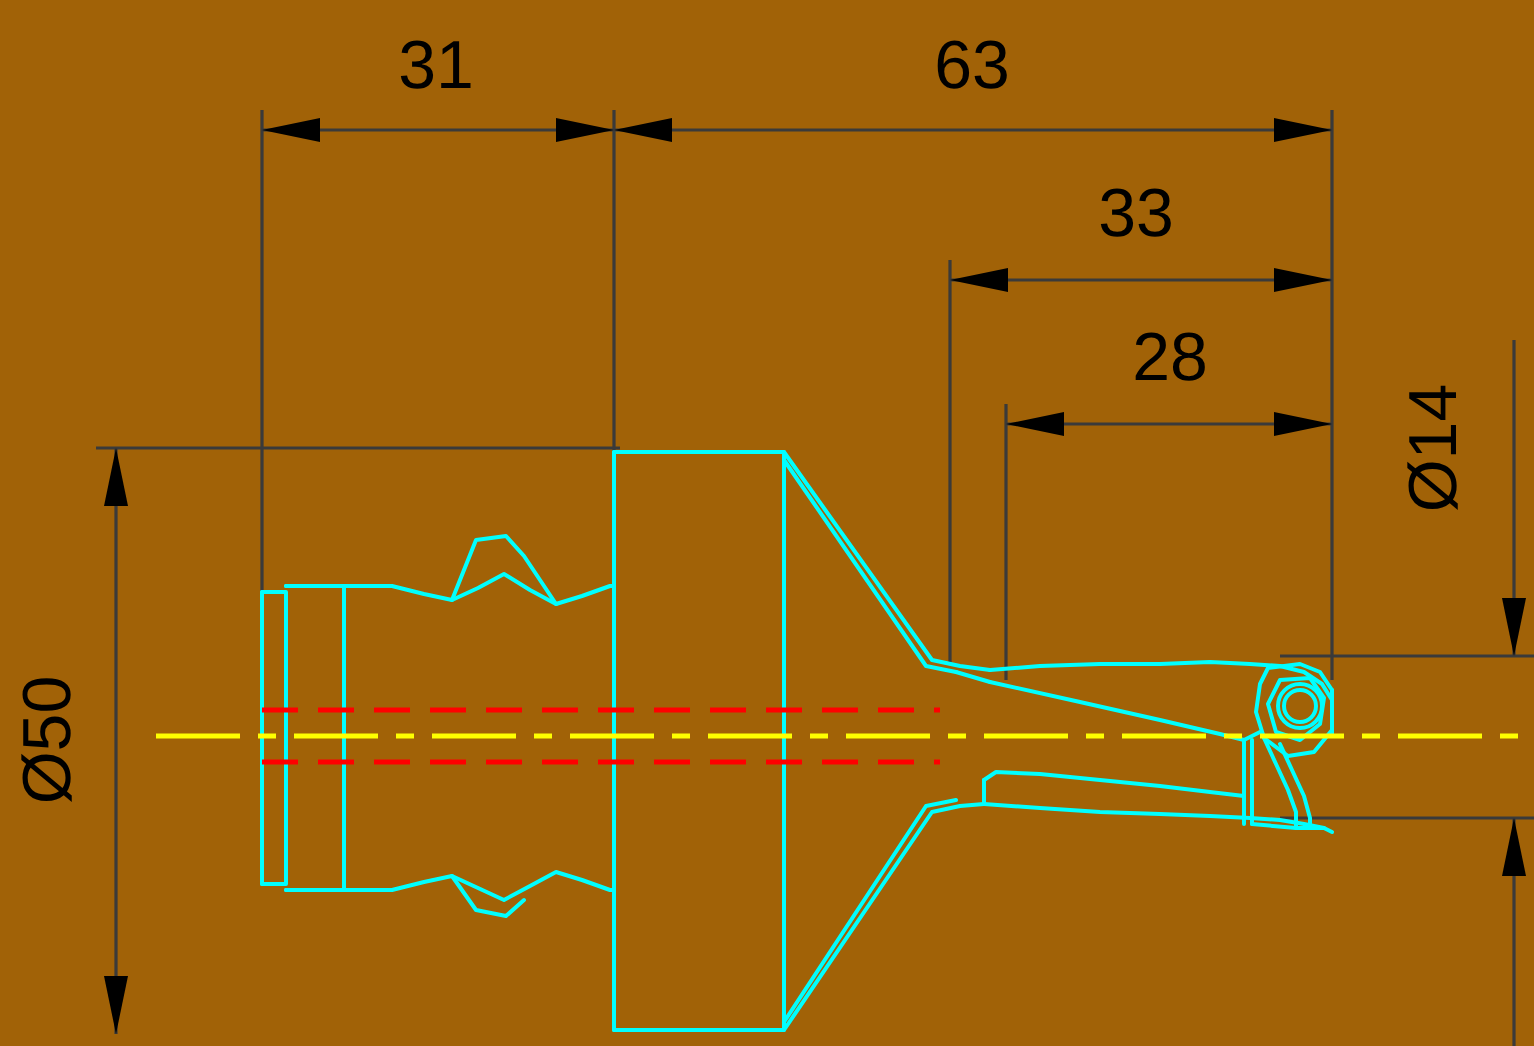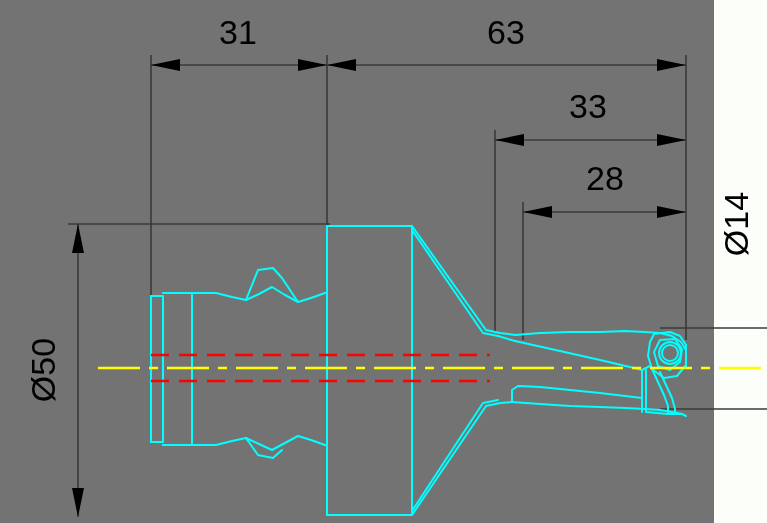--- a/index.html
+++ b/index.html
@@ -8,24 +8,23 @@
     background: #fcfefa;
   }
   body {
     width: 767px;
     height: 523px;
     overflow: hidden;
     font-family: "Liberation Sans", sans-serif;
   }
   #drawing-root {
     position: relative;
-    width: 694px;
+    width: 767px;
     height: 523px;
-    background: #737373;
-    padding-left: 20px;
+    background: #a16207;
   }
   svg#cad-canvas {
     display: block;
     width: 767px;
     height: 523px;
   }
   .dim-text {
     font-family: "Liberation Sans", sans-serif;
     font-size: 34px;
     fill: #000000;

